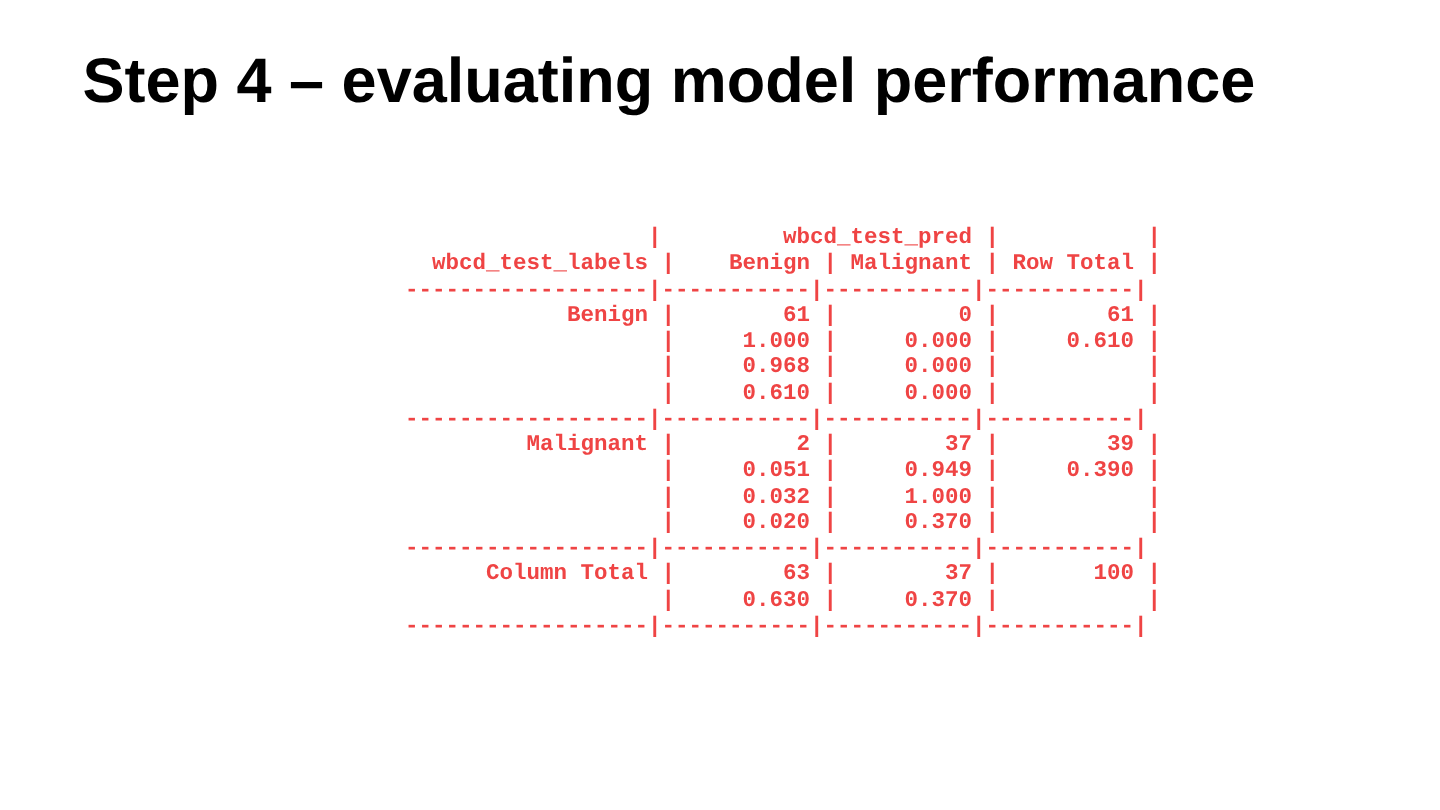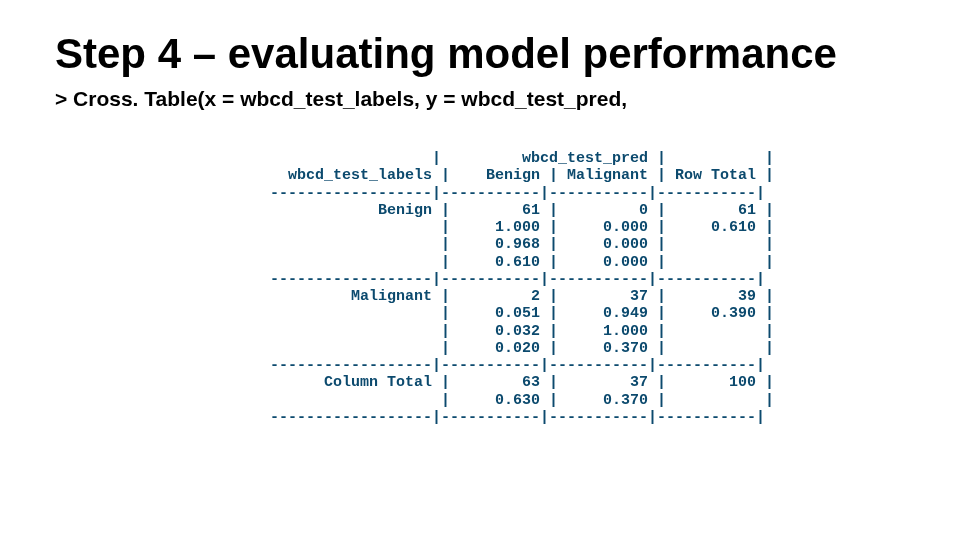--- a/index.html
+++ b/index.html
@@ -31,32 +31,31 @@
     margin: 0 0 2px 0;
   }
   .ct-wrap {
     position: absolute;
     left: 270px;
     top: 150px;
     font-family: "Consolas", "Courier New", monospace;
     font-size: 15px;
     line-height: 1.15;
     white-space: pre;
-    color: #0c4a6e;
+    color: #ef4444;
     font-weight: 550;
   }
 </style>
 </head>
 <body>
 
 <div class="slide">
 
   <h1 class="title">Step 4 – evaluating model performance</h1>
 
-  <p class="code-text">&gt; Cross. Table(x = wbcd_test_labels, y = wbcd_test_pred,</p>
 
   <div class="ct-wrap" id="crosstable">                  |         wbcd_test_pred |           |
   wbcd_test_labels |    Benign | Malignant | Row Total |
 ------------------|-----------|-----------|-----------|
             Benign |        61 |         0 |        61 |
                    |     1.000 |     0.000 |     0.610 |
                    |     0.968 |     0.000 |           |
                    |     0.610 |     0.000 |           |
 ------------------|-----------|-----------|-----------|
          Malignant |         2 |        37 |        39 |

